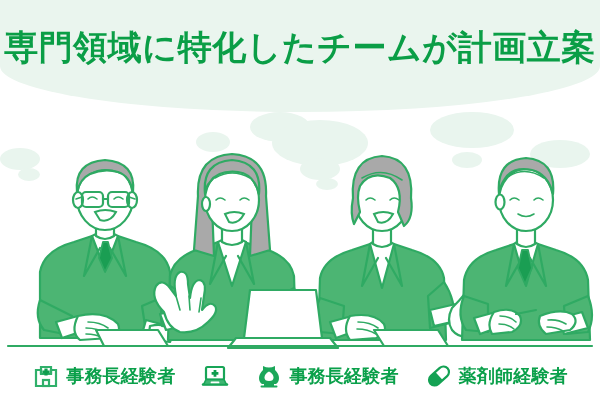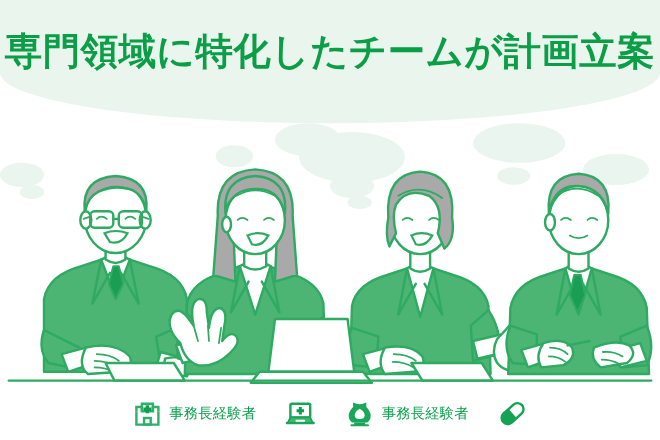--- a/index.html
+++ b/index.html
@@ -32,21 +32,21 @@
   
   .illus{position:absolute;left:0;top:100px;width:600px;height:255px;}
 
   
   .legend{
     position:absolute;left:0;top:358px;width:600px;height:36px;
     display:flex;align-items:center;justify-content:center;gap:26px;
   }
   .legend-item{display:flex;align-items:center;gap:6px;}
   .legend-label{
-    font-size:13px;font-weight:normal;color:#0aa04a;white-space:nowrap;
+    font-size:18px;font-weight:bold;color:#0aa04a;white-space:nowrap;
     letter-spacing:0.2px;
   }
   .legend-icon{width:28px;height:26px;flex:0 0 auto;display:block;}
 </style>
 </head>
 <body>
 
 <div id="stage">
 
   <div class="header-band"></div>
@@ -264,17 +264,18 @@
       <span class="legend-label">事務長経験者</span>
     </div>
 
     <div class="legend-item">
       <svg class="legend-icon" viewBox="0 0 28 26">
         <g transform="rotate(-42 14 13)">
           <rect x="2.5" y="7.5" width="23" height="11" rx="5.5" fill="none" stroke="#14a254" stroke-width="2.2"></rect>
           <path d="M2.5 13 a5.5 5.5 0 0 1 5.5 -5.5 h6 v11 h-6 a5.5 5.5 0 0 1 -5.5 -5.5 Z" fill="#14a254"></path>
         </g>
       </svg>
+      <span class="legend-label">薬剤師経験者</span>
     </div>
 
   </div>
 
 </div>
 
 </body></html>

